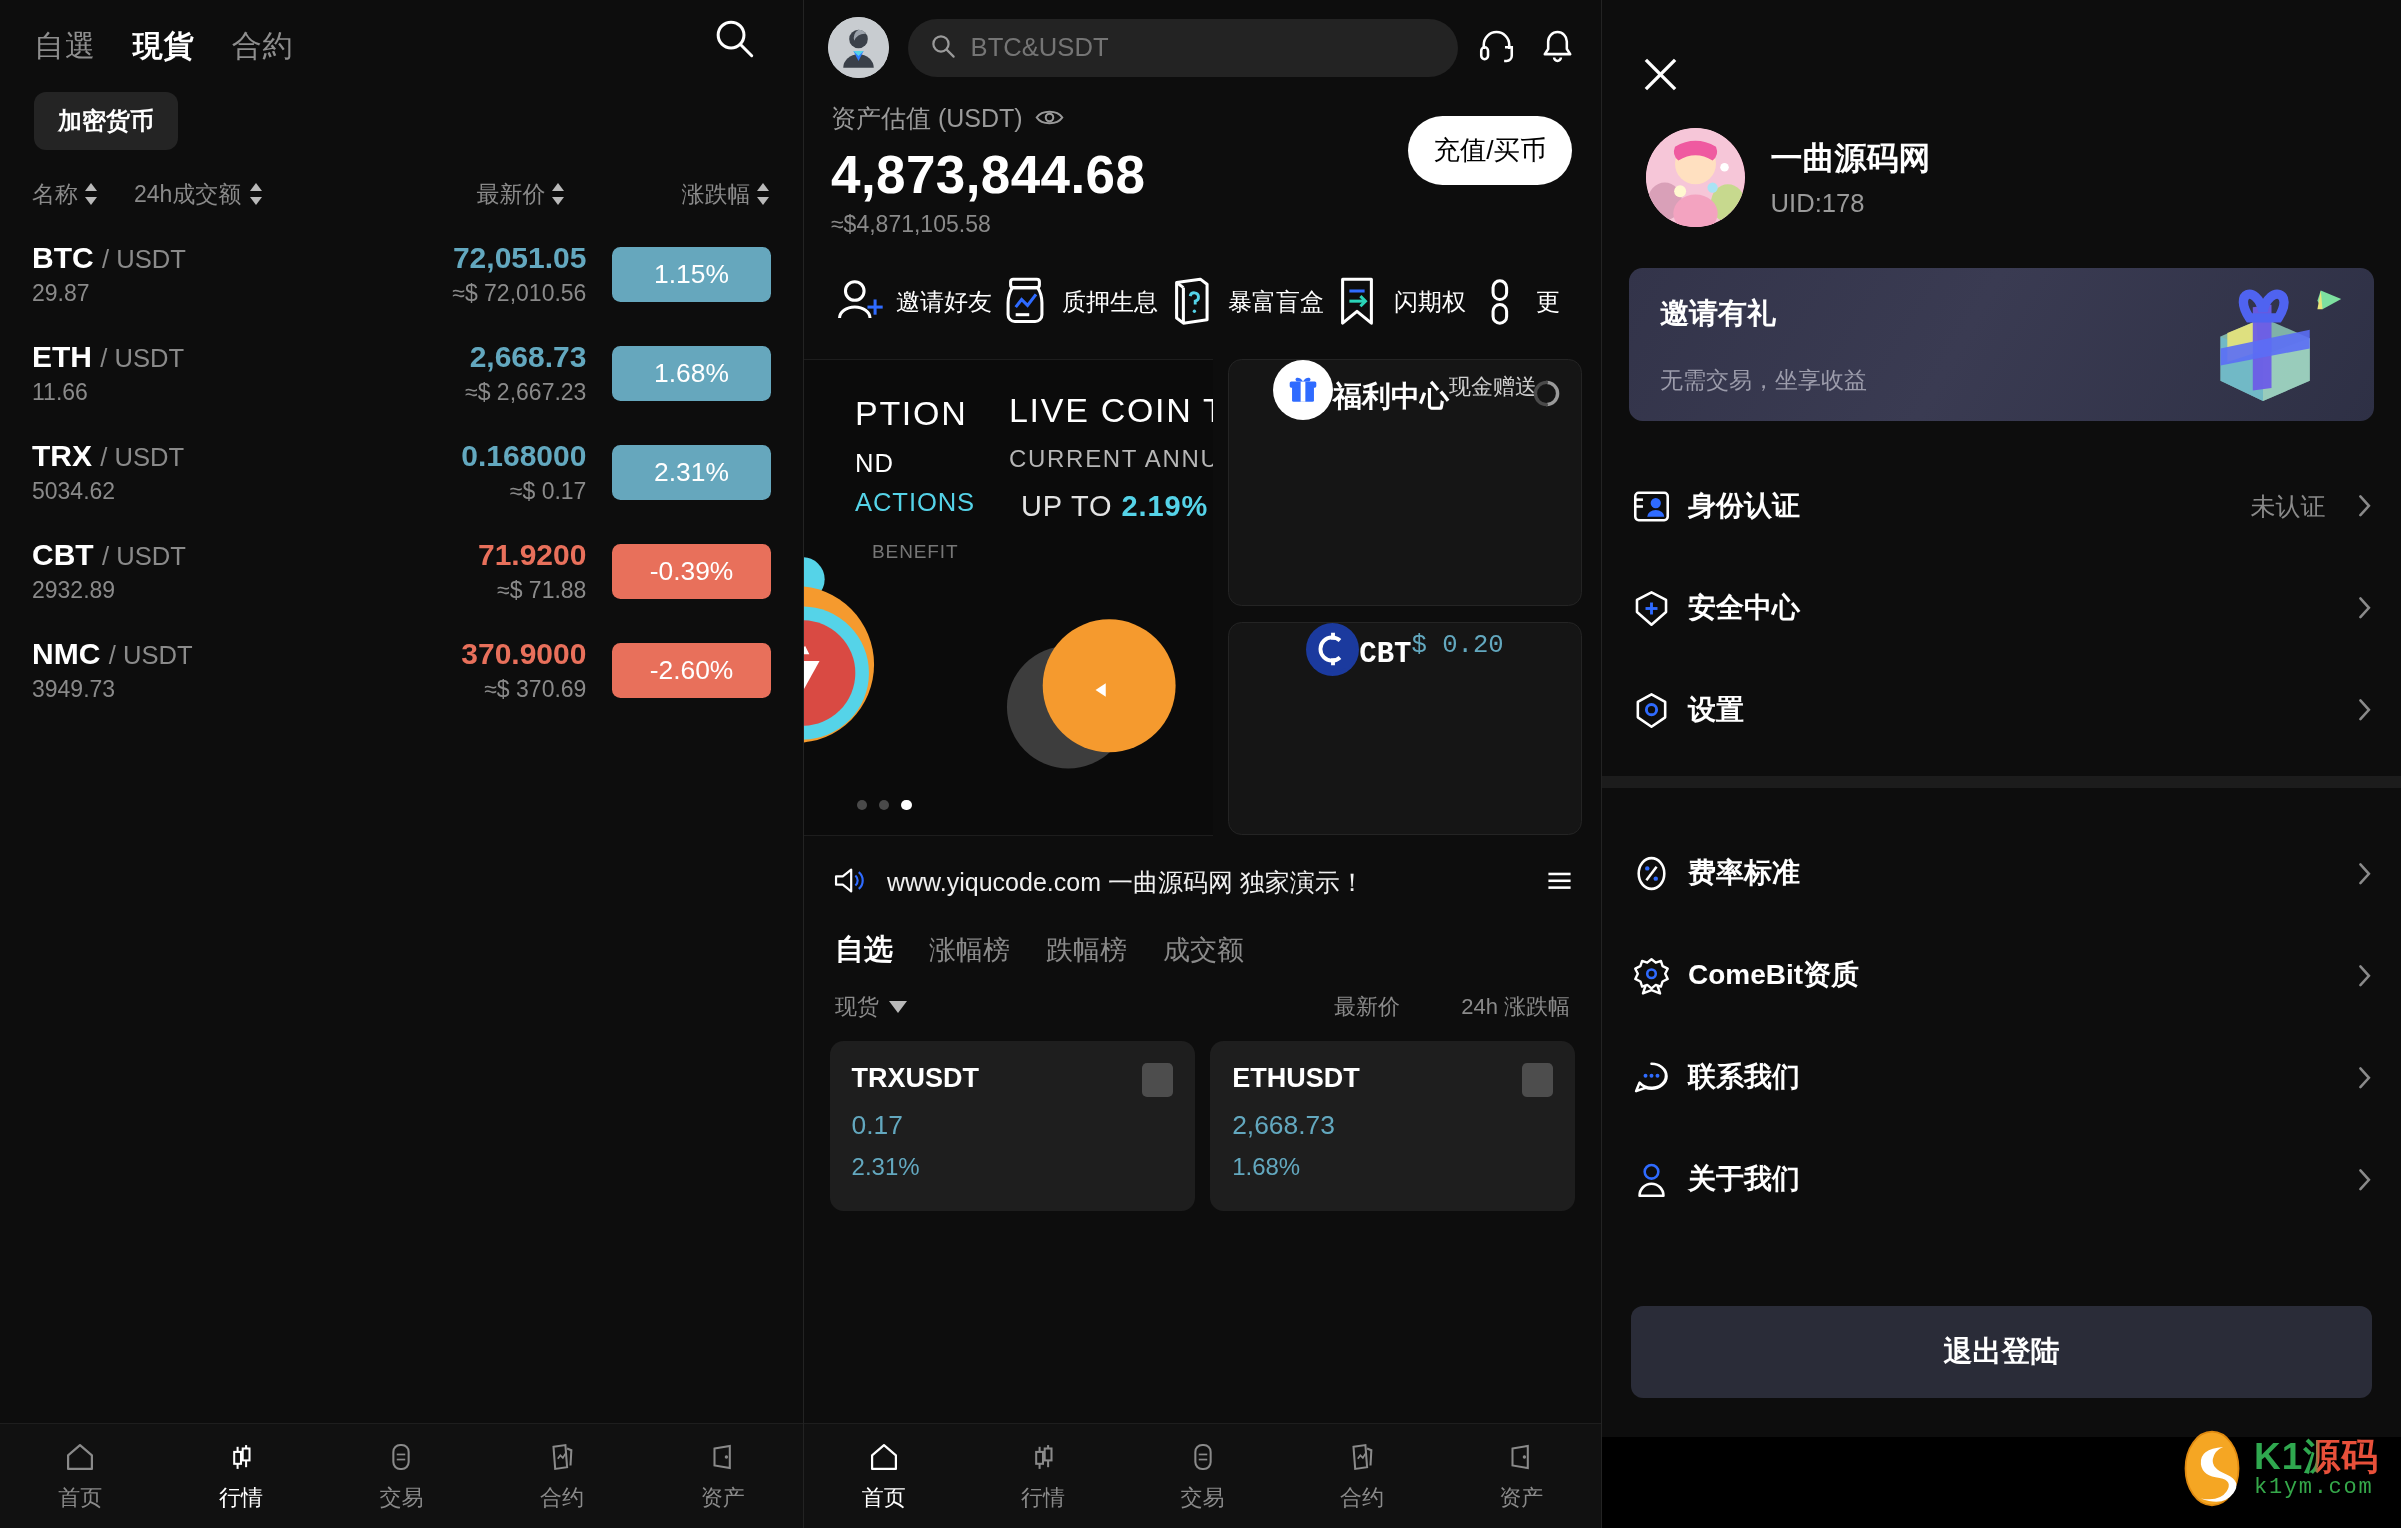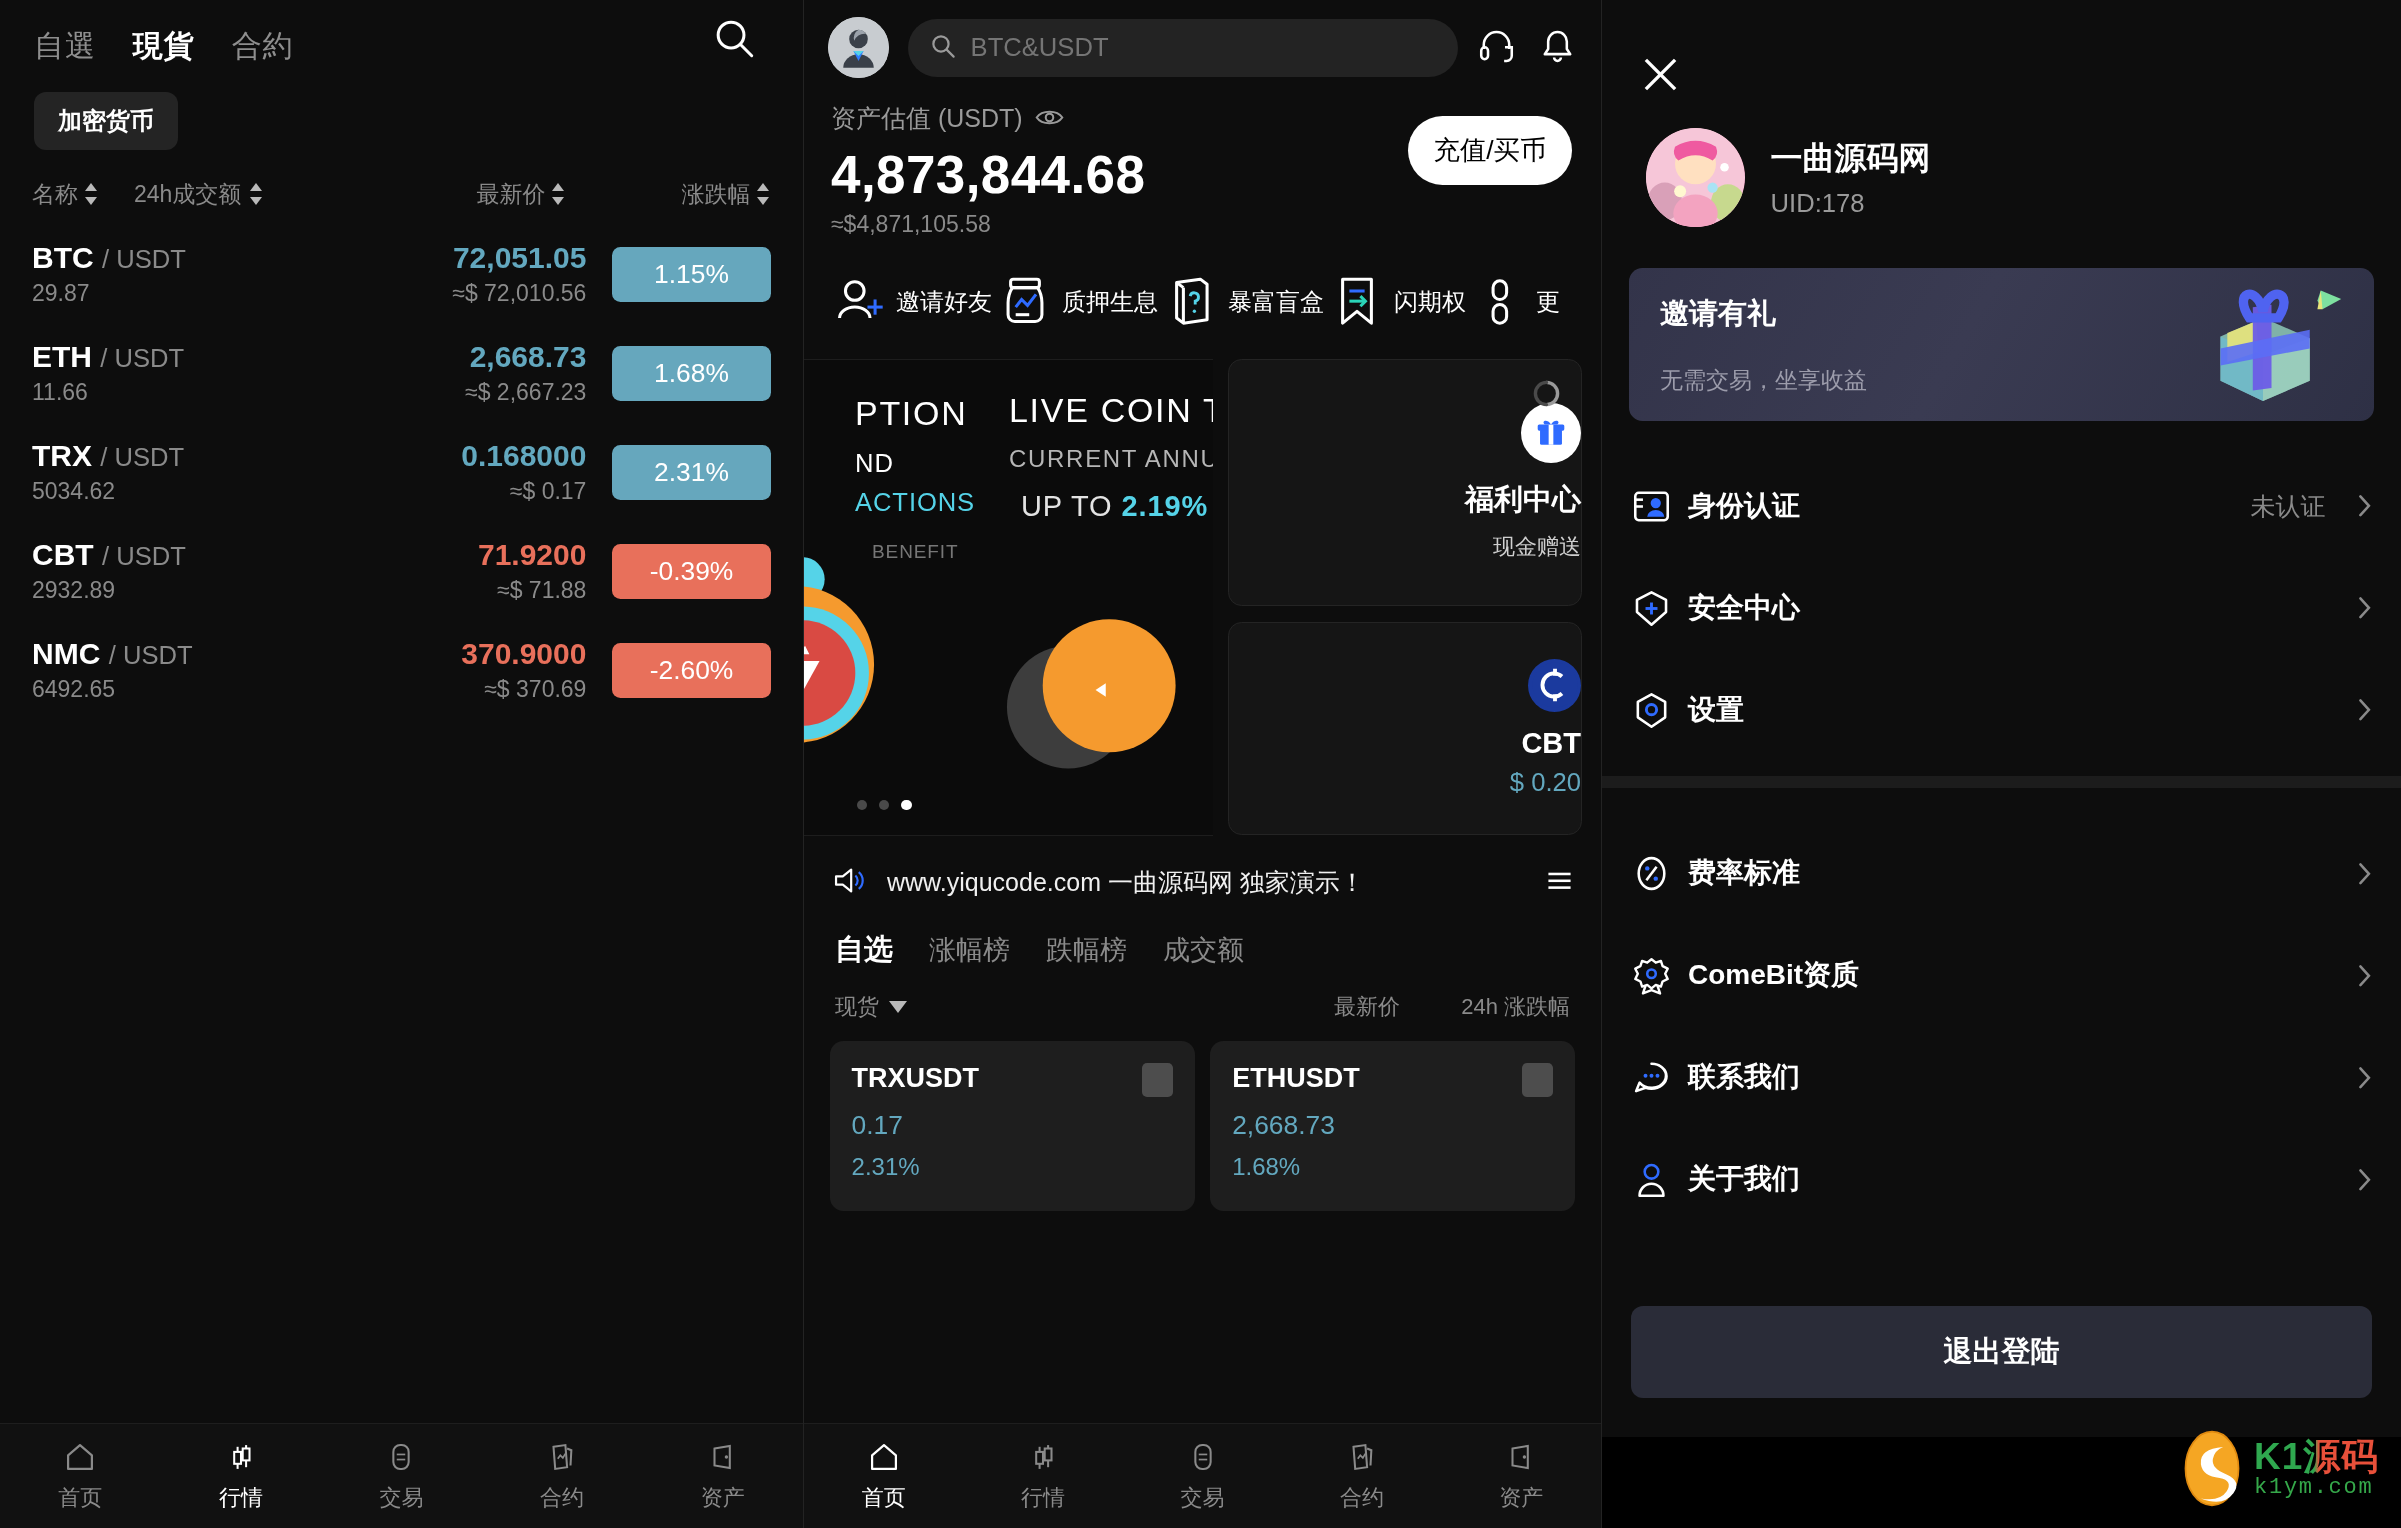--- a/index.html
+++ b/index.html
@@ -150,22 +150,22 @@
   .banner-cur { position: absolute; left: 307px; top: 85px; font-size: 24px; color: #b6b6b6; letter-spacing: 1.7px; white-space: nowrap; }
   .banner-rate { position: absolute; left: 319px; top: 130px; font-size: 29px; color: #e3e3e3; letter-spacing: 0.9px; white-space: nowrap; }
   .banner-rate b { color: #55d3e8; }
   .dots { position: absolute; left: 155px; bottom: 25.6px; display: flex; gap: 12px; }
   .dot { width: 10.2px; height: 10.2px; border-radius: 50%; background: #4a4a4a; }
   .dot.on { background: #ffffff; }
 
   .promo-side { width: 373px; display: flex; flex-direction: column; gap: 15.3px; padding-right: 19px; }
   .card {
     background: #151515; border: 0.9px solid #242424; border-radius: 13.6px;
-    position: relative; display: flex; flex-direction: column;
-    align-items: flex-end; justify-content: center;
+    position: relative; display: flex; flex-direction: row;
+    align-items: flex-start; justify-content: center; font-family: Liberation Mono, monospace;
   }
   .card-welfare { height: 247px; }
   .card-cbt { height: 213px; }
   .welfare-ico { width: 60px; height: 60px; border-radius: 50%; background: #fff; display:flex; align-items:center; justify-content:center; }
   .card-title { font-size: 29px; color: #fff; font-weight: bold; margin-top: 17px; }
   .card-sub { font-size: 22px; color: #cfcfcf; margin-top: 12px; }
   .refresh-ico { position: absolute; right: 20.5px; top: 19px; width: 29px; height: 29px; }
   .cbt-ico { width: 53px; height: 53px; border-radius: 50%; background: #1b3a9e; display:flex; align-items:center; justify-content:center; }
   .cbt-name { font-size: 29px; color: #fff; font-weight: bold; margin-top: 15.3px; }
   .cbt-price { font-size: 25.6px; color: #63a8bf; margin-top: 8.5px; }
@@ -336,21 +336,21 @@
         <div class="coin-mid">
           <div class="coin-price down">71.9200</div>
           <div class="coin-usd">≈$ 71.88</div>
         </div>
         <div class="chg-badge down">-0.39%</div>
       </div>
 
       <div class="coin-row">
         <div class="coin-left">
           <div class="coin-sym"><span>NMC</span> <span class="pair">/ USDT</span></div>
-          <div class="coin-vol">6492.65</div>
+          <div class="coin-vol">3949.73</div>
         </div>
         <div class="coin-mid">
           <div class="coin-price down">370.9000</div>
           <div class="coin-usd">≈$ 370.69</div>
         </div>
         <div class="chg-badge down">-2.60%</div>
       </div>
     </div>
 
     <div class="bottom-nav">

